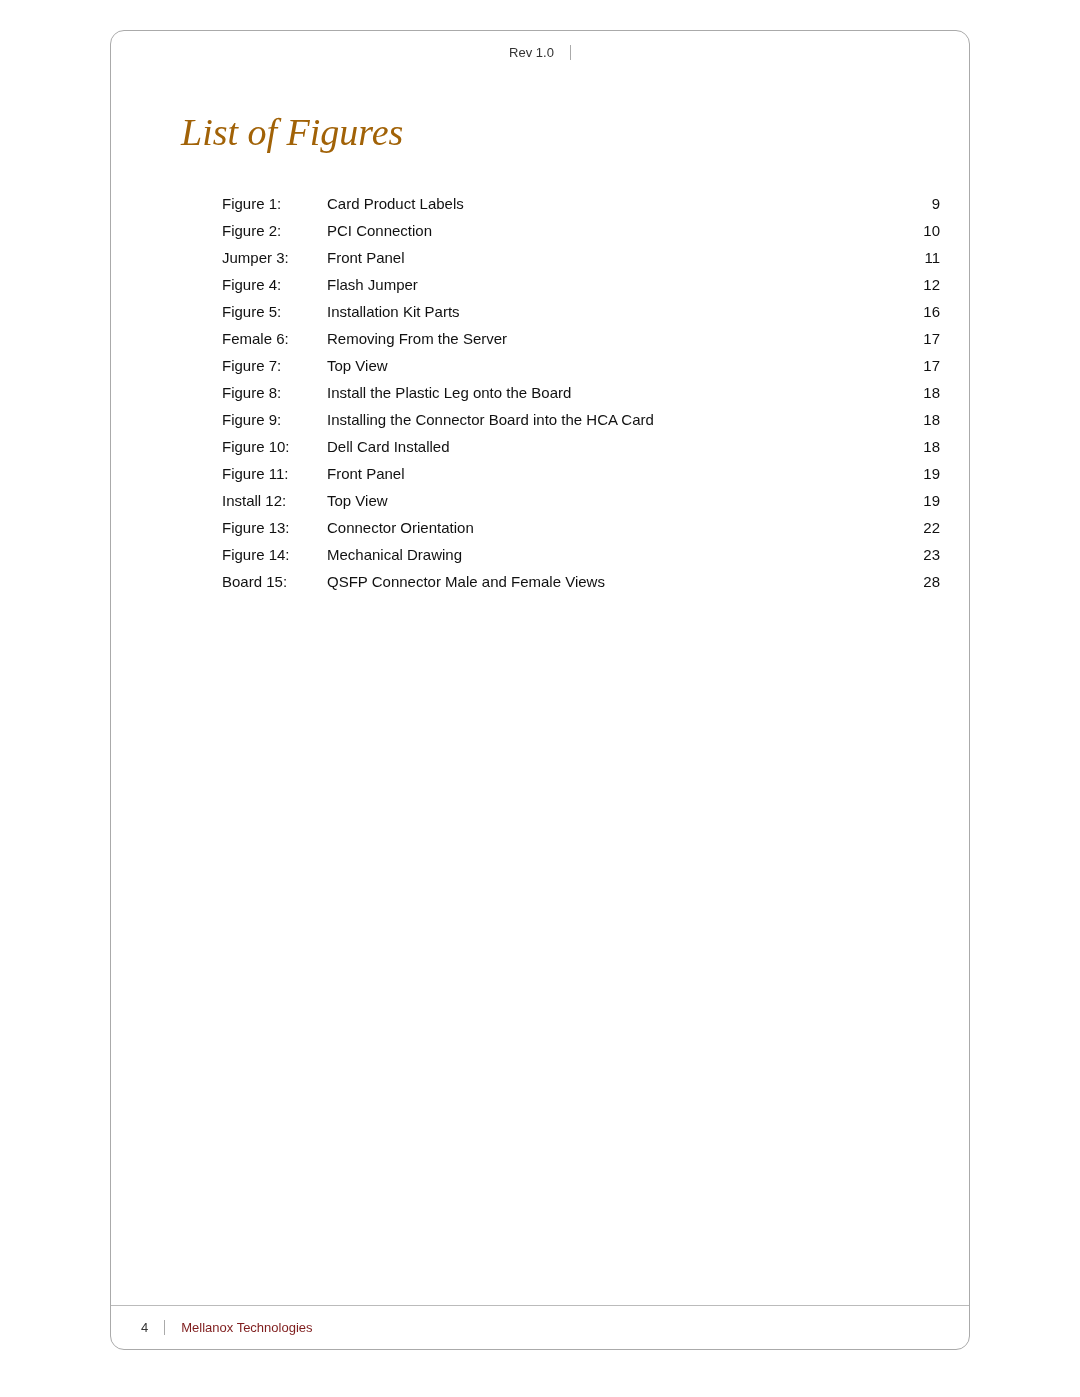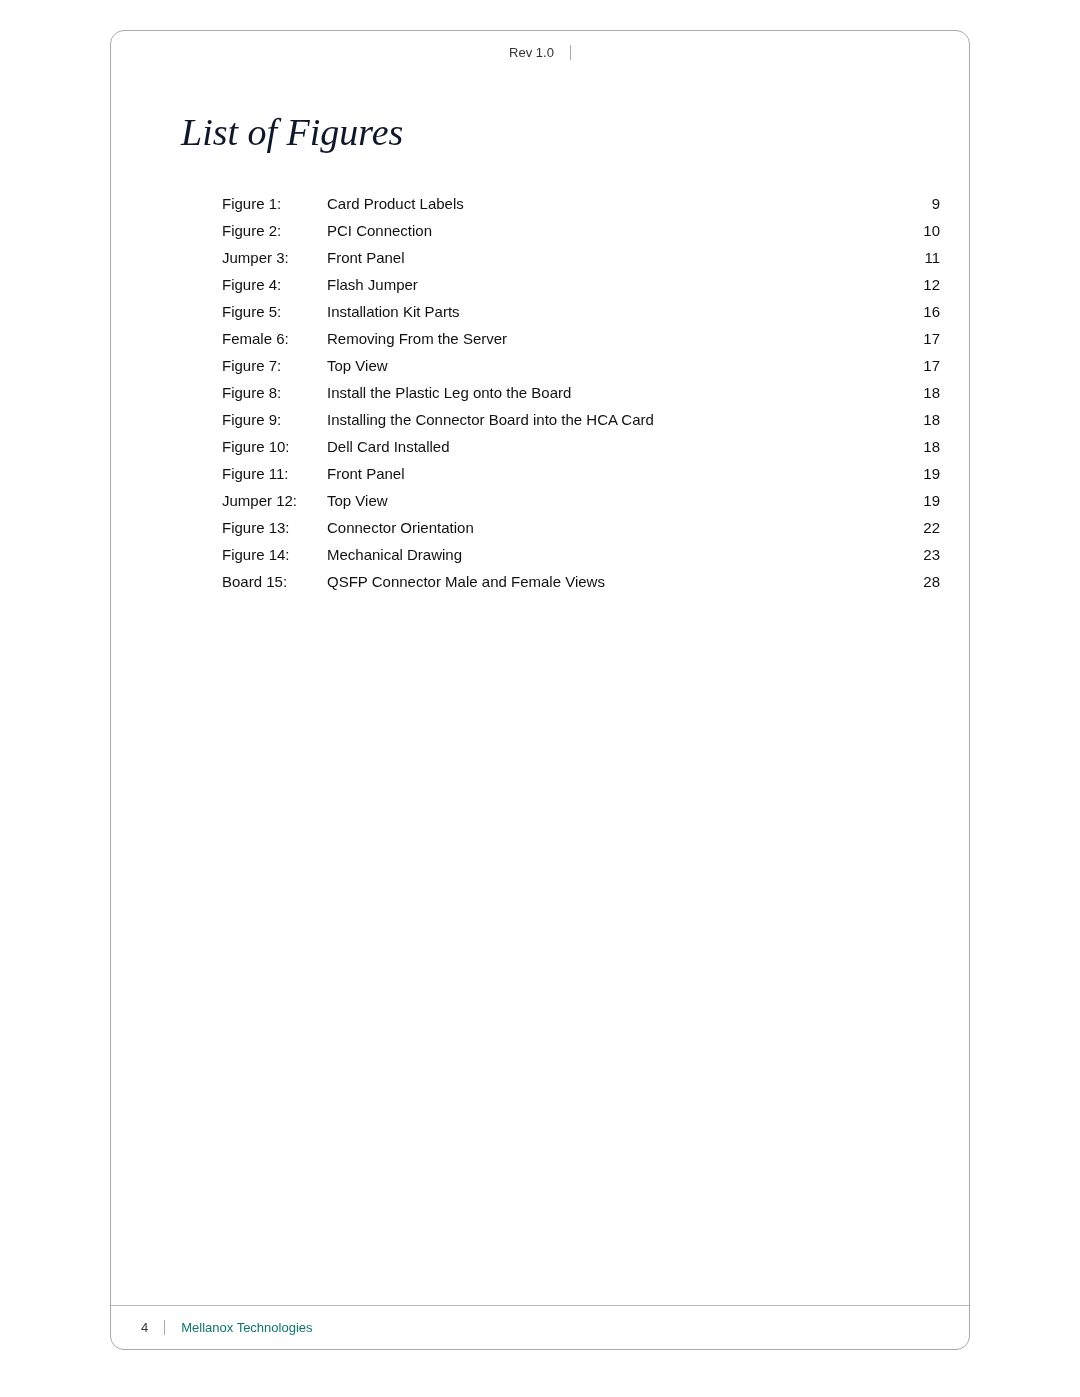--- a/index.html
+++ b/index.html
@@ -47,21 +47,21 @@
     }
 
     .page-content {
       padding: 30px 70px 60px 70px;
     }
 
     .page-title {
       font-size: 38px;
       font-style: italic;
       font-weight: normal;
-      color: #0f172a;
+      color: #a16207;
       margin-bottom: 36px;
       margin-top: 10px;
       font-family: Georgia, serif;
     }
 
     .figures-table {
       width: 100%;
       border-collapse: collapse;
       margin-left: 41px;
     }
@@ -106,21 +106,21 @@
       font-size: 13px;
       color: #333;
       font-family: Arial, sans-serif;
       border-right: 1px solid #aaa;
       padding-right: 16px;
       margin-right: 16px;
     }
 
     .footer-company {
       font-size: 13px;
-      color: #0f766e;
+      color: #7f1d1d;
       font-family: Arial, sans-serif;
     }
   </style>
 </head>
 <body>
 
 <div class="page">
   <div class="header">
     <span class="header-rev">Rev 1.0</span>
   </div>
@@ -179,21 +179,21 @@
             <td class="fig-label">Figure 10:</td>
             <td class="fig-title">Dell Card Installed</td>
             <td class="fig-page">18</td>
           </tr>
           <tr>
             <td class="fig-label">Figure 11:</td>
             <td class="fig-title">Front Panel</td>
             <td class="fig-page">19</td>
           </tr>
           <tr>
-            <td class="fig-label">Jumper 12:</td>
+            <td class="fig-label">Install 12:</td>
             <td class="fig-title">Top View</td>
             <td class="fig-page">19</td>
           </tr>
           <tr>
             <td class="fig-label">Figure 13:</td>
             <td class="fig-title">Connector Orientation</td>
             <td class="fig-page">22</td>
           </tr>
           <tr>
             <td class="fig-label">Figure 14:</td>

